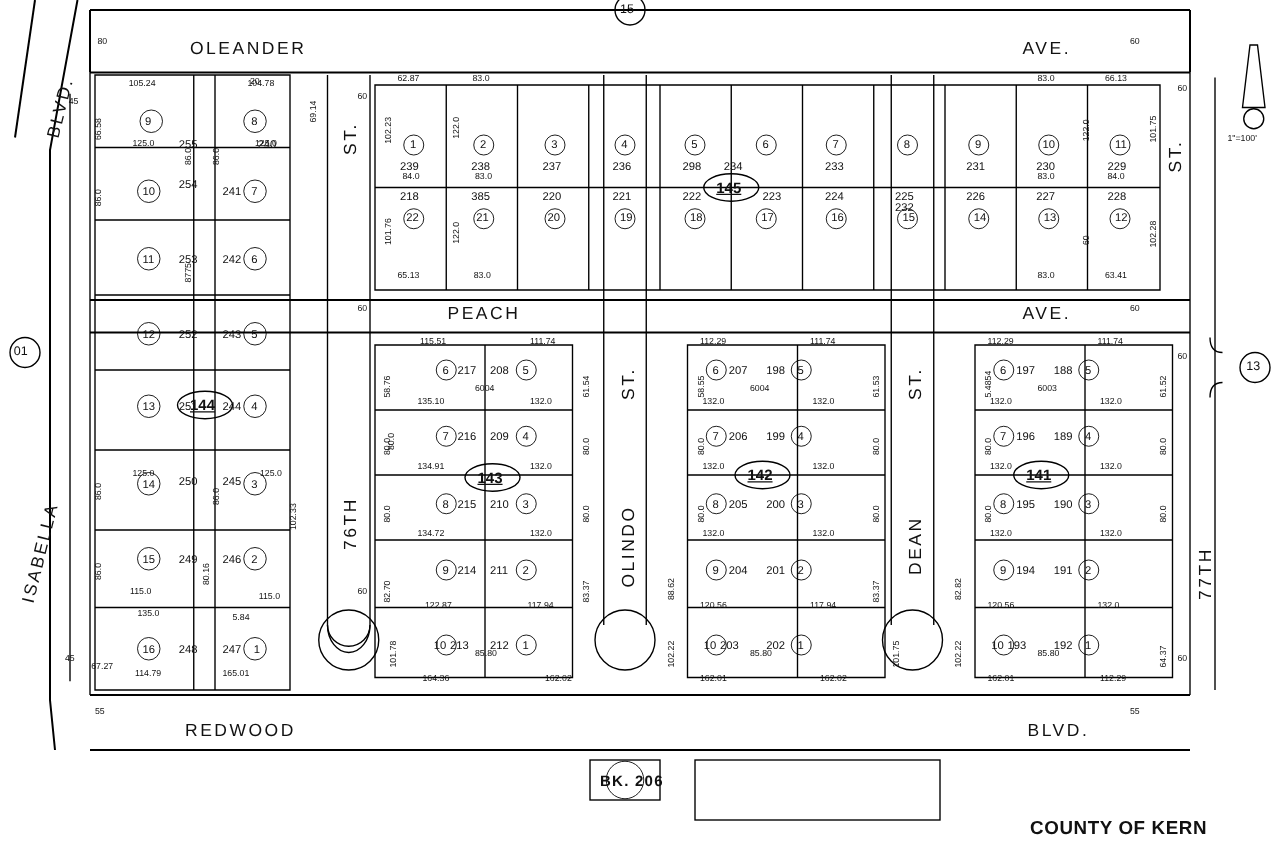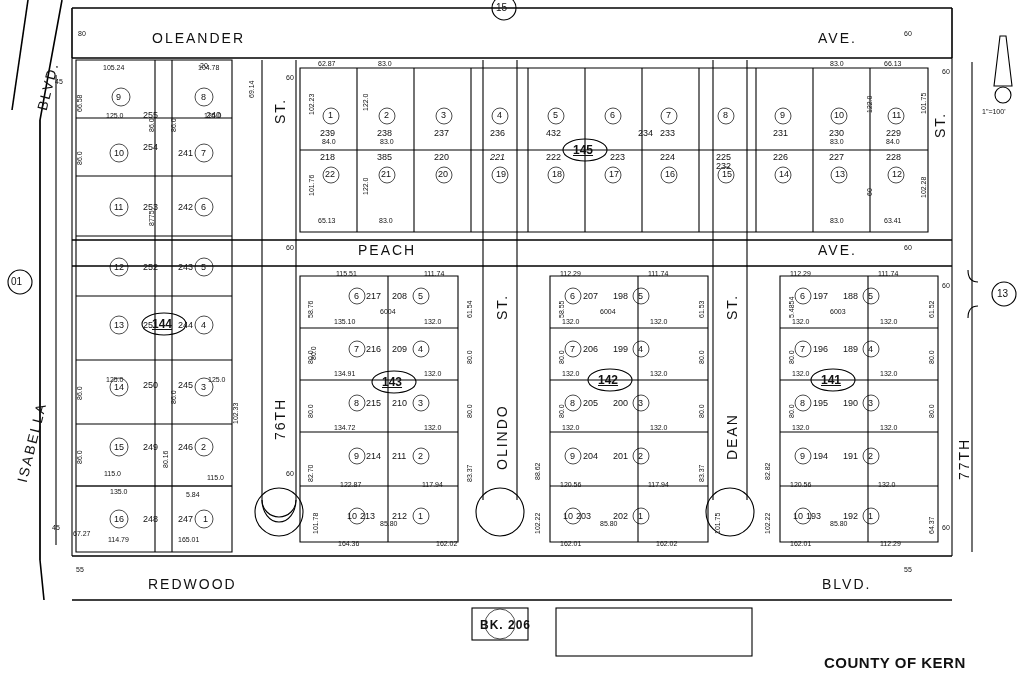--- a/index.html
+++ b/index.html
@@ -300,32 +300,32 @@
   <div class="txt lot" style="position:absolute;left:666px;top:110px;">7</div>
   <div class="txt lot" style="position:absolute;left:723px;top:110px;">8</div>
   <div class="txt lot" style="position:absolute;left:780px;top:110px;">9</div>
   <div class="txt lot" style="position:absolute;left:834px;top:110px;">10</div>
   <div class="txt lot" style="position:absolute;left:892px;top:110px;">11</div>
 
   <div class="txt lot" style="position:absolute;left:320px;top:128px;">239</div>
   <div class="txt lot" style="position:absolute;left:377px;top:128px;">238</div>
   <div class="txt lot" style="position:absolute;left:434px;top:128px;">237</div>
   <div class="txt lot" style="position:absolute;left:490px;top:128px;">236</div>
-  <div class="txt lot" style="position:absolute;left:546px;top:128px;">432</div>
-  <div class="txt lot" style="position:absolute;left:638px;top:128px;">234</div>
+  <div class="txt lot" style="position:absolute;left:546px;top:128px;">298</div>
+  <div class="txt lot" style="position:absolute;left:579px;top:128px;">234</div>
   <div class="txt lot" style="position:absolute;left:660px;top:128px;">233</div>
   <div class="txt lot" style="position:absolute;left:716px;top:128px;margin-top:33px;">232</div>
   <div class="txt lot" style="position:absolute;left:773px;top:128px;">231</div>
   <div class="txt lot" style="position:absolute;left:829px;top:128px;">230</div>
   <div class="txt lot" style="position:absolute;left:886px;top:128px;">229</div>
 
   <div class="txt lot" style="position:absolute;left:320px;top:152px;">218</div>
   <div class="txt lot" style="position:absolute;left:377px;top:152px;">385</div>
   <div class="txt lot" style="position:absolute;left:434px;top:152px;">220</div>
-  <div class="txt lot" style="position:absolute;left:490px;top:152px;font-style:italic;">221</div>
+  <div class="txt lot" style="position:absolute;left:490px;top:152px;">221</div>
   <div class="txt lot" style="position:absolute;left:546px;top:152px;">222</div>
   <div class="txt lot" style="position:absolute;left:610px;top:152px;">223</div>
   <div class="txt lot" style="position:absolute;left:660px;top:152px;">224</div>
   <div class="txt lot" style="position:absolute;left:716px;top:152px;">225</div>
   <div class="txt lot" style="position:absolute;left:773px;top:152px;">226</div>
   <div class="txt lot" style="position:absolute;left:829px;top:152px;">227</div>
   <div class="txt lot" style="position:absolute;left:886px;top:152px;">228</div>
 
   <div class="txt lot" style="position:absolute;left:325px;top:169px;">22</div>
   <div class="txt lot" style="position:absolute;left:381px;top:169px;">21</div>

